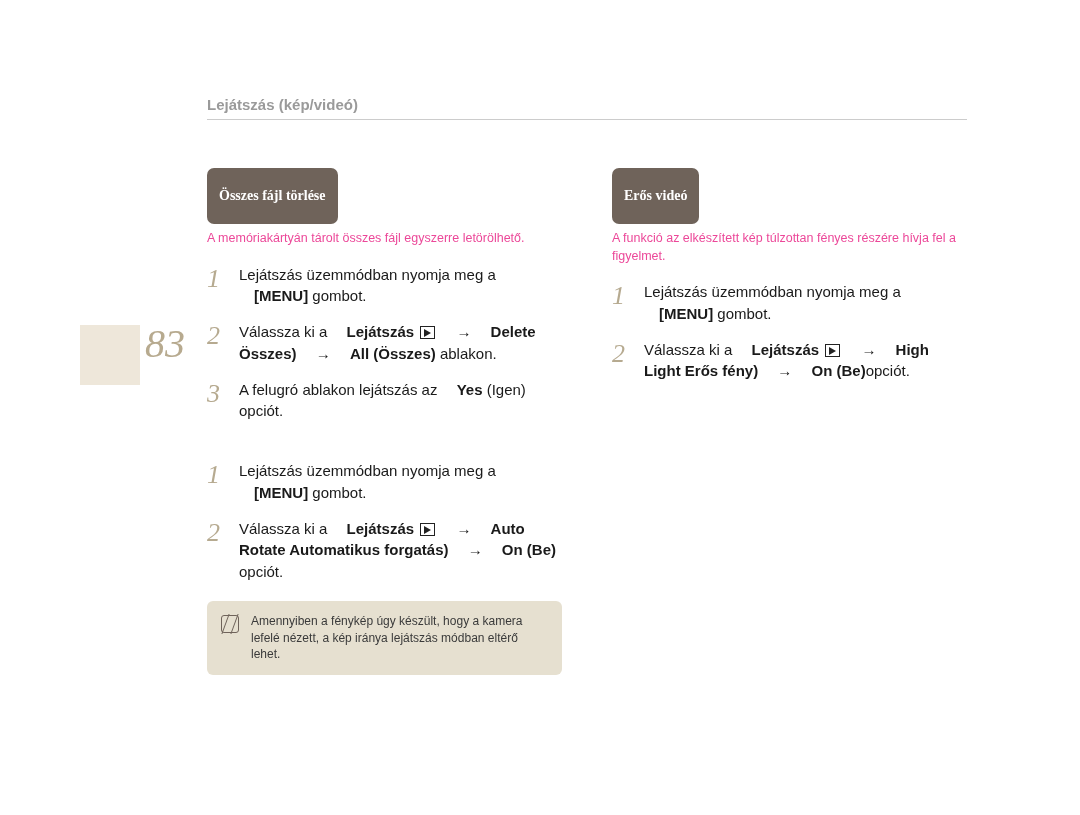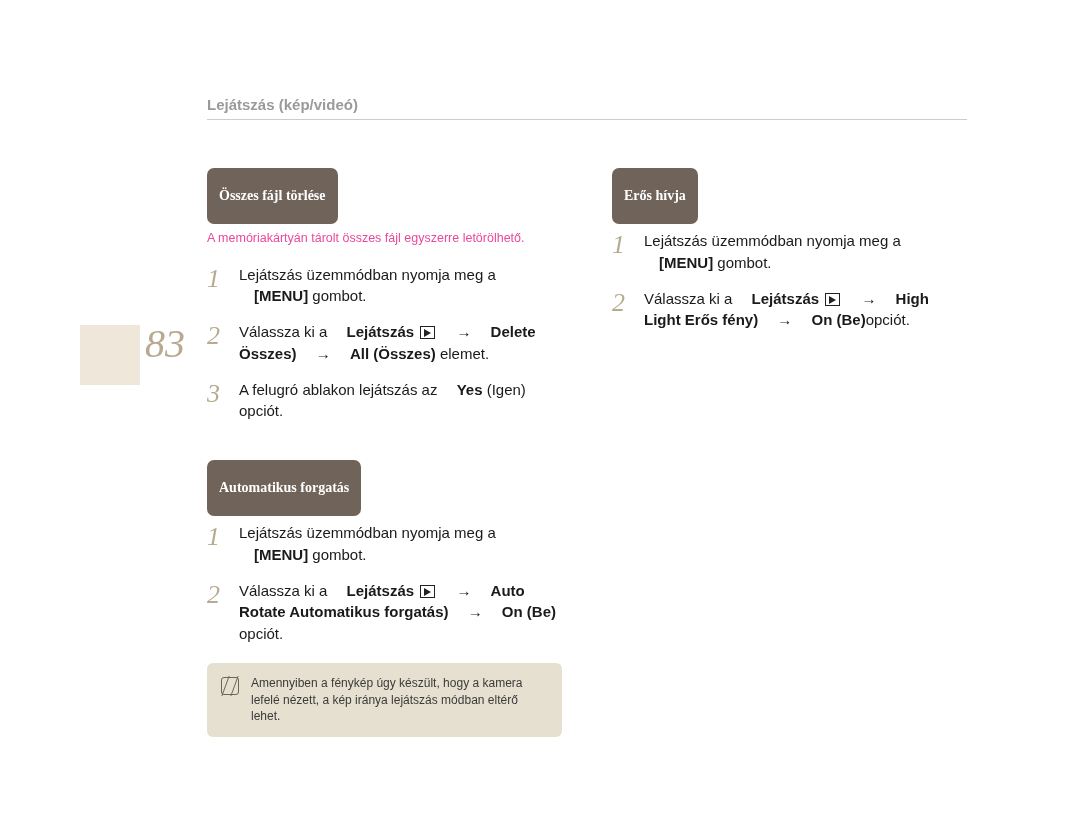--- a/index.html
+++ b/index.html
@@ -162,35 +162,34 @@
       <ol class="steps">
         <li class="step">
           <span class="step-num">1</span>
           <span class="step-text">
             <span>Lejátszás üzemmódban nyomja meg a </span><b>[MENU]</b><span> gombot.</span>
           </span>
         </li>
         <li class="step">
           <span class="step-num">2</span>
           <span class="step-text">
-            <span>Válassza ki a  </span><b>Lejátszás </b><span class="play-icon"></span><b> → </b><b>Delete  Összes)</b><b> → </b><b>All (Összes)</b><span> elemet.</span>
+            <span>Válassza ki a  </span><b>Lejátszás </b><span class="play-icon"></span><b> → </b><b>Delete  Összes)</b><b> → </b><b>All (Összes)</b><span> ablakon.</span>
           </span>
         </li>
         <li class="step">
           <span class="step-num">3</span>
           <span class="step-text">
             <span>A felugró ablakon lejátszás az </span><b>Yes</b><span> (Igen) opciót.</span>
           </span>
         </li>
       </ol>
 
       <div class="section-gap"></div>
 
       
-      <div class="pill">Automatikus forgatás</div>
 
       <ol class="steps">
         <li class="step">
           <span class="step-num">1</span>
           <span class="step-text">
             <span>Lejátszás üzemmódban nyomja meg a </span><b>[MENU]</b><span> gombot.</span>
           </span>
         </li>
         <li class="step">
           <span class="step-num">2</span>
@@ -200,21 +199,22 @@
         </li>
       </ol>
 
       <div class="note-box">
         <span class="note-icon"></span>
         <span class="note-text">Amennyiben a fénykép úgy készült, hogy a kamera lefelé nézett, a kép iránya lejátszás módban eltérő lehet.</span>
       </div>
     </div>
 
     <div class="col">
-      <div class="pill">Erős hívja</div>
+      <div class="pill">Erős videó</div>
+      <div class="desc">A funkció az elkészített kép túlzottan fényes részére hívja fel a figyelmet.</div>
 
       <ol class="steps">
         <li class="step">
           <span class="step-num">1</span>
           <span class="step-text">
             <span>Lejátszás üzemmódban nyomja meg a </span><b>[MENU]</b><span> gombot.</span>
           </span>
         </li>
         <li class="step">
           <span class="step-num">2</span>

